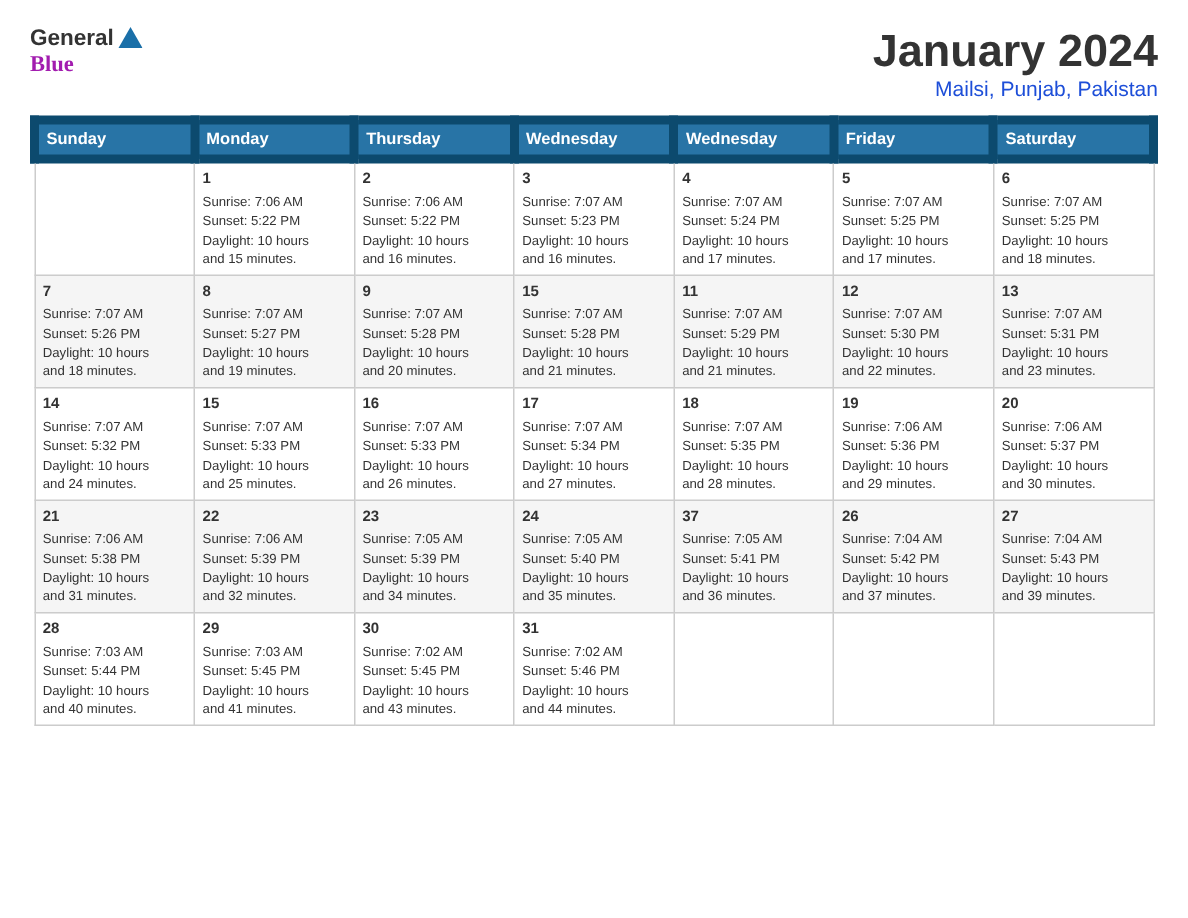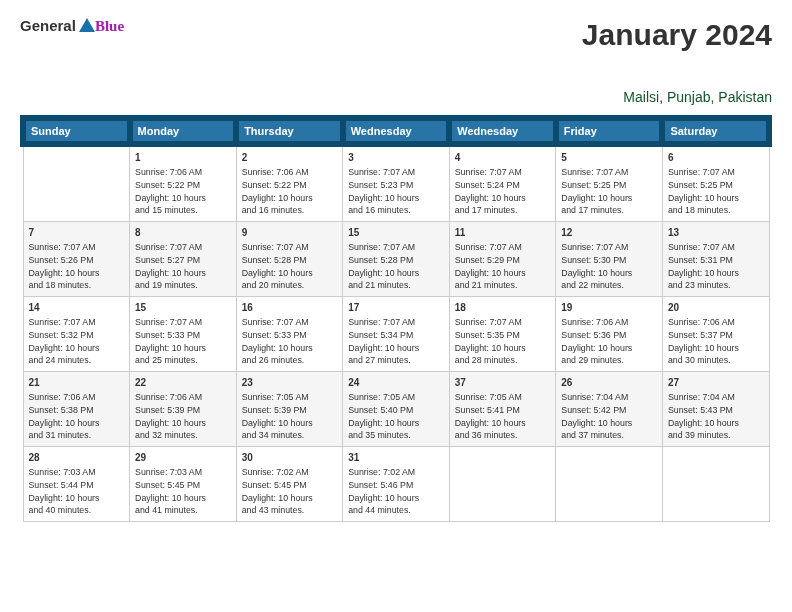--- a/index.html
+++ b/index.html
@@ -31,22 +31,21 @@
       text-align: right;
     }
     .main-title {
       font-size: 30px;
       font-weight: bold;
       color: #333;
       line-height: 1.1;
     }
     .subtitle {
       font-size: 14px;
-      color: #14532d;
-      margin-top: 38px;
+      color: #1d4ed8;
     }
     table {
       width: 100%;
       border-collapse: collapse;
       font-size: 9.5px;
     }
     thead tr th {
       background-color: #2874a6;
       color: #fff;
       padding: 4px 5px;
@@ -81,21 +80,21 @@
       line-height: 1.45;
       color: #333;
     }
   </style>
 </head>
 <body>
 
 <div class="page">
   <div class="header">
     <div class="logo">
-  <div style="display:flex;align-items:flex-start;line-height:1.1">
+  <div style="display:flex;flex-direction:column;align-items:flex-start;line-height:1.1">
     <div style="display:flex;align-items:center;">
       <span style="font-size:15px;font-weight:bold;color:#333;font-family:Arial;">General</span>
       <svg width="18" height="18" viewBox="0 0 18 18" style="margin-left:1px;margin-top:-2px;">
         <polygon points="2,16 10,2 18,16" fill="#1a6fa8"></polygon>
       </svg>
     </div>
     <span style="font-size:15px;font-weight:bold;color:#a21caf;font-family:Liberation Serif, serif;">Blue</span>
   </div>
 </div>
     <div class="title-block">

